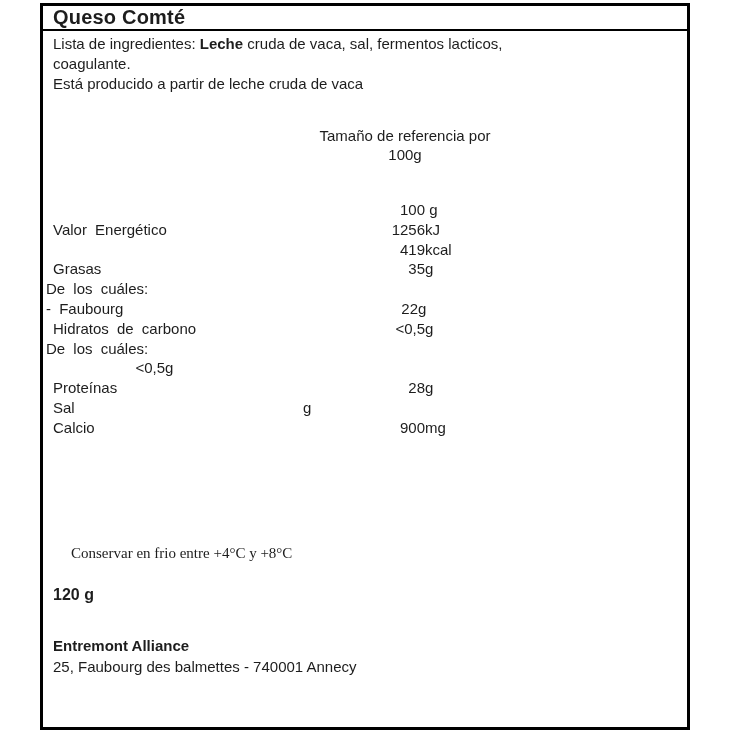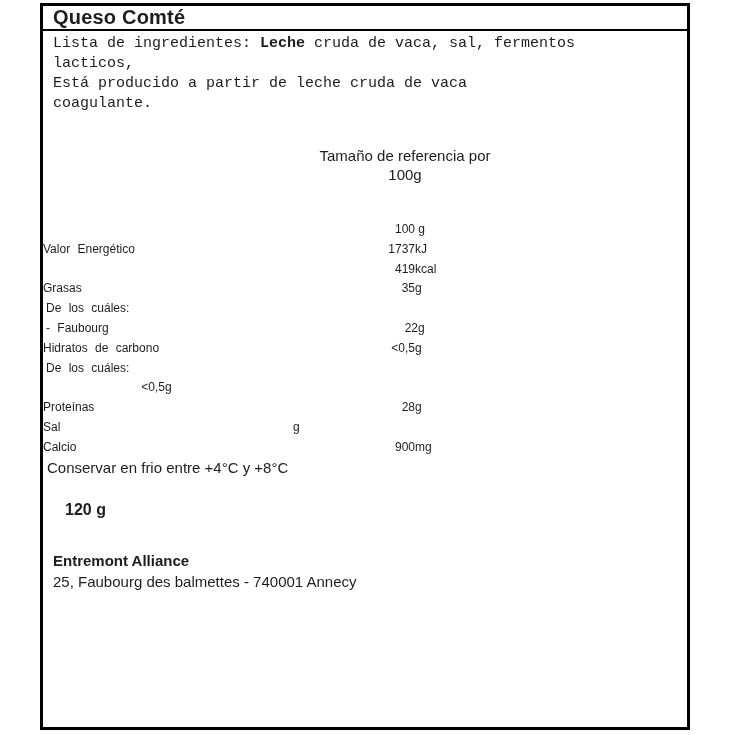--- a/index.html
+++ b/index.html
@@ -23,49 +23,51 @@
     font-weight: bold;
     line-height: 21px;
     padding: 1px 8px 1px 10px;
     border-bottom: 2px solid #000000;
     letter-spacing: 0.2px;
   }
   .ingredients {
     font-size: 15px;
     line-height: 20px;
     padding: 3px 24px 0 10px;
-    font-family: Liberation Mono, monospace;
   }
   .ingredients .hl { font-weight: bold; }
   .ref-header {
     width: 244px;
     margin: 32px 0 0 240px;
     text-align: center;
     font-size: 15px;
     line-height: 19px;
   }
-  .n-table { margin-top: 36px; font-size: 12px; }
+  .n-table { margin-top: 36px; font-size: 15px; }
   .n-row { display: flex; height: 19.8px; line-height: 19.8px; }
   .n-label {
     flex: 0 0 250px;
+    padding-left: 10px;
     word-spacing: 4px;
     white-space: pre;
     overflow: visible;
   }
   .n-label.indent { padding-left: 3px; }
   .n-num { width: 122px; text-align: right; white-space: pre; }
   .n-unit { white-space: pre; }
   .storage {
-    padding-left: 4px;
+    margin-top: 105px;
+    padding-left: 28px;
     font-size: 15px;
     line-height: 20px;
+    font-family: Liberation Serif, serif;
   }
   .net-weight {
     margin-top: 22px;
-    padding-left: 22px;
+    padding-left: 10px;
     font-size: 16px;
     font-weight: bold;
     line-height: 20px;
   }
   .manufacturer {
     margin-top: 30px;
     padding-left: 10px;
     font-size: 15px;
     line-height: 21px;
   }
@@ -74,38 +76,38 @@
 </head>
 <body>
 
 <div id="stage">
   <div class="label-box">
 
     <div class="title-bar">Queso Comté</div>
 
     <div class="ingredients">
       <div><span>Lista de ingredientes: </span><span class="hl">Leche</span><span> cruda de vaca, sal, fermentos lacticos,</span></div>
+      <div>coagulante.</div>
       <div>Está producido a partir de leche cruda de vaca</div>
-      <div>coagulante.</div>
     </div>
 
     <div class="ref-header">
       <div>Tamaño de referencia por</div>
       <div>100g</div>
     </div>
 
     <div class="n-table" id="nutrition-rows">
         <div class="n-row">
           <span class="n-label"></span>
           <span class="n-num">100</span>
           <span class="n-unit"> g</span>
         </div>
         <div class="n-row">
           <span class="n-label">Valor Energético</span>
-          <span class="n-num">1737</span>
+          <span class="n-num">1256</span>
           <span class="n-unit">kJ</span>
         </div>
         <div class="n-row">
           <span class="n-label"></span>
           <span class="n-num">419</span>
           <span class="n-unit">kcal</span>
         </div>
         <div class="n-row">
           <span class="n-label">Grasas</span>
           <span class="n-num">35</span>

